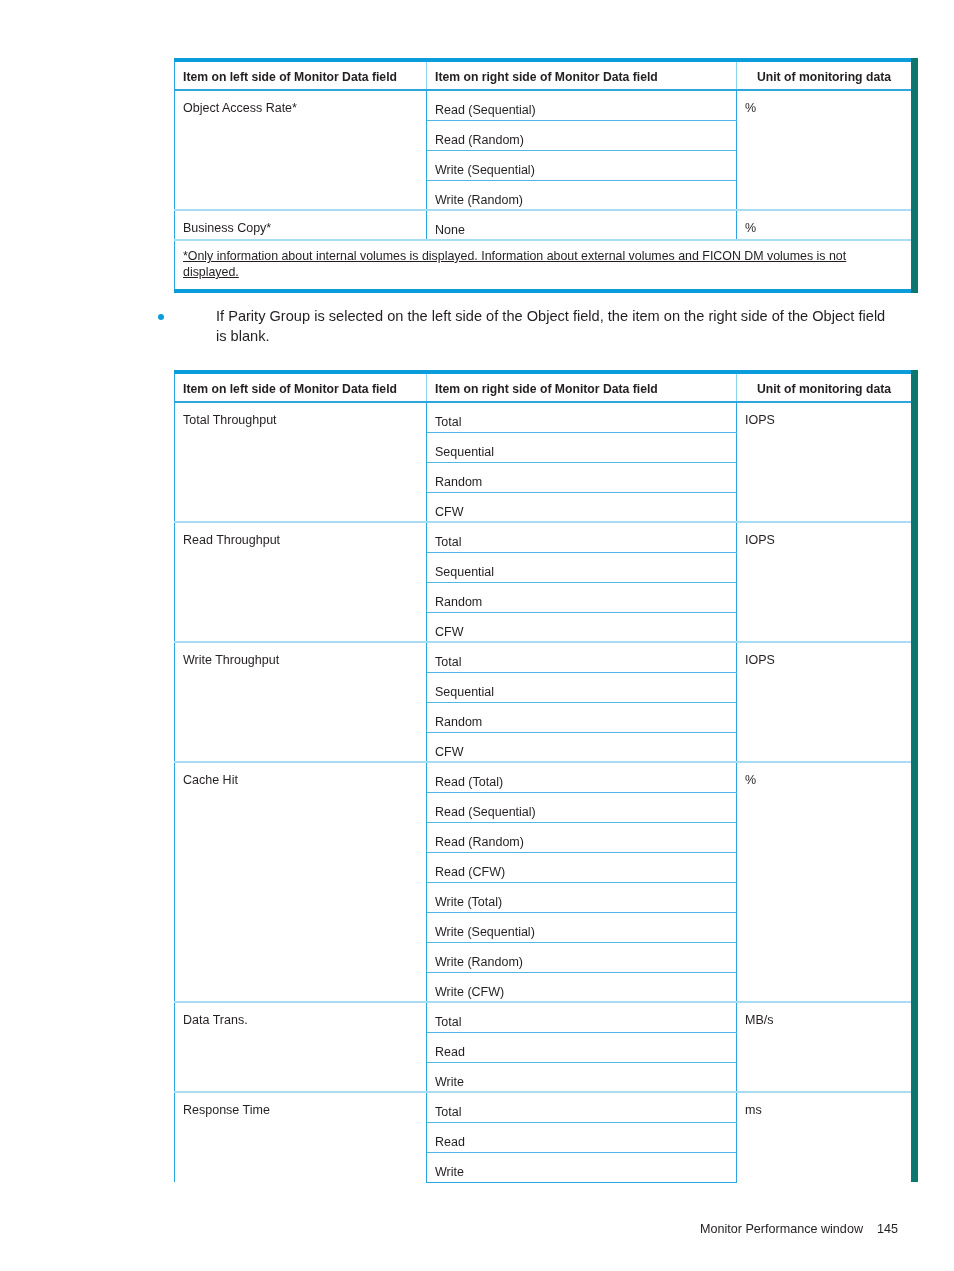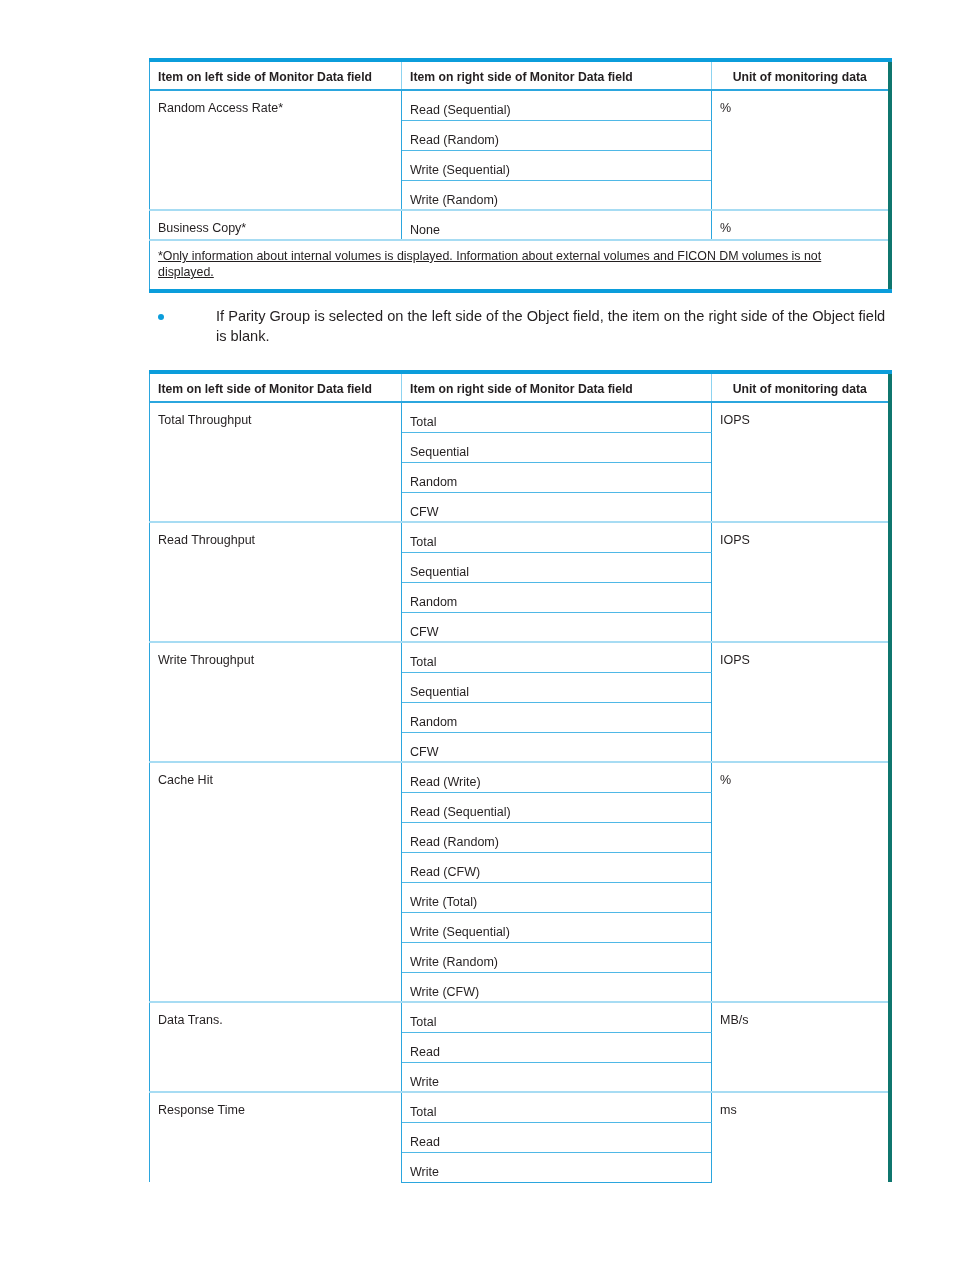--- a/index.html
+++ b/index.html
@@ -20,26 +20,26 @@
     position: absolute;
     left: 0; top: 0;
     width: 954px;
     height: 1271px;
     overflow: hidden;
   }
 
   
   .tbl {
     position: absolute;
-    left: 149px;
+    left: 174px;
     width: 740px;
     border-collapse: collapse;
     table-layout: fixed;
     border-left: 1px solid #2ba6de;
-    border-right: 4px solid #0f766e;
+    border-right: 7px solid #0f766e;
   }
   .tbl.table-one { top: 58px; }
   .tbl.table-two { top: 370px; }
 
   .tbl col.c1 { width: 252px; }
   .tbl col.c2 { width: 310px; }
   .tbl col.c3 { width: 178px; }
 
   .tbl th, .tbl td {
     padding: 0 8px;
@@ -155,21 +155,21 @@
       </colgroup>
     <thead>
       <tr class="hdr-row">
         <th>Item on left side of Monitor Data field</th>
         <th>Item on right side of Monitor Data field</th>
         <th>Unit of monitoring data</th>
       </tr>
     </thead>
     <tbody id="t1-body">
         <tr class="grp-start first-grp">
-          <td class="grp" rowspan="4">Random Access Rate*</td>
+          <td class="grp" rowspan="4">Object Access Rate*</td>
           <td class="sub">Read (Sequential)</td>
           <td class="unit" rowspan="4">%</td>
         </tr>
         <tr class="">
           <td class="sub">Read (Random)</td>
         </tr>
         <tr class="">
           <td class="sub">Write (Sequential)</td>
         </tr>
         <tr class="grp-last">
@@ -246,21 +246,21 @@
           <td class="sub">Sequential</td>
         </tr>
         <tr class="">
           <td class="sub">Random</td>
         </tr>
         <tr class="grp-last">
           <td class="sub">CFW</td>
         </tr>
         <tr class="grp-start">
           <td class="grp" rowspan="8">Cache Hit</td>
-          <td class="sub">Read (Write)</td>
+          <td class="sub">Read (Total)</td>
           <td class="unit" rowspan="8">%</td>
         </tr>
         <tr class="">
           <td class="sub">Read (Sequential)</td>
         </tr>
         <tr class="">
           <td class="sub">Read (Random)</td>
         </tr>
         <tr class="">
           <td class="sub">Read (CFW)</td>
@@ -295,14 +295,17 @@
         </tr>
         <tr class="">
           <td class="sub">Read</td>
         </tr>
         <tr class="tbl-last">
           <td class="sub">Write</td>
         </tr>
       </tbody>
   </table>
 
+  <div class="footer">
+    <span class="ftitle">Monitor Performance window</span><span class="fpage">145</span>
+  </div>
 
 </div>
 
 </body></html>

